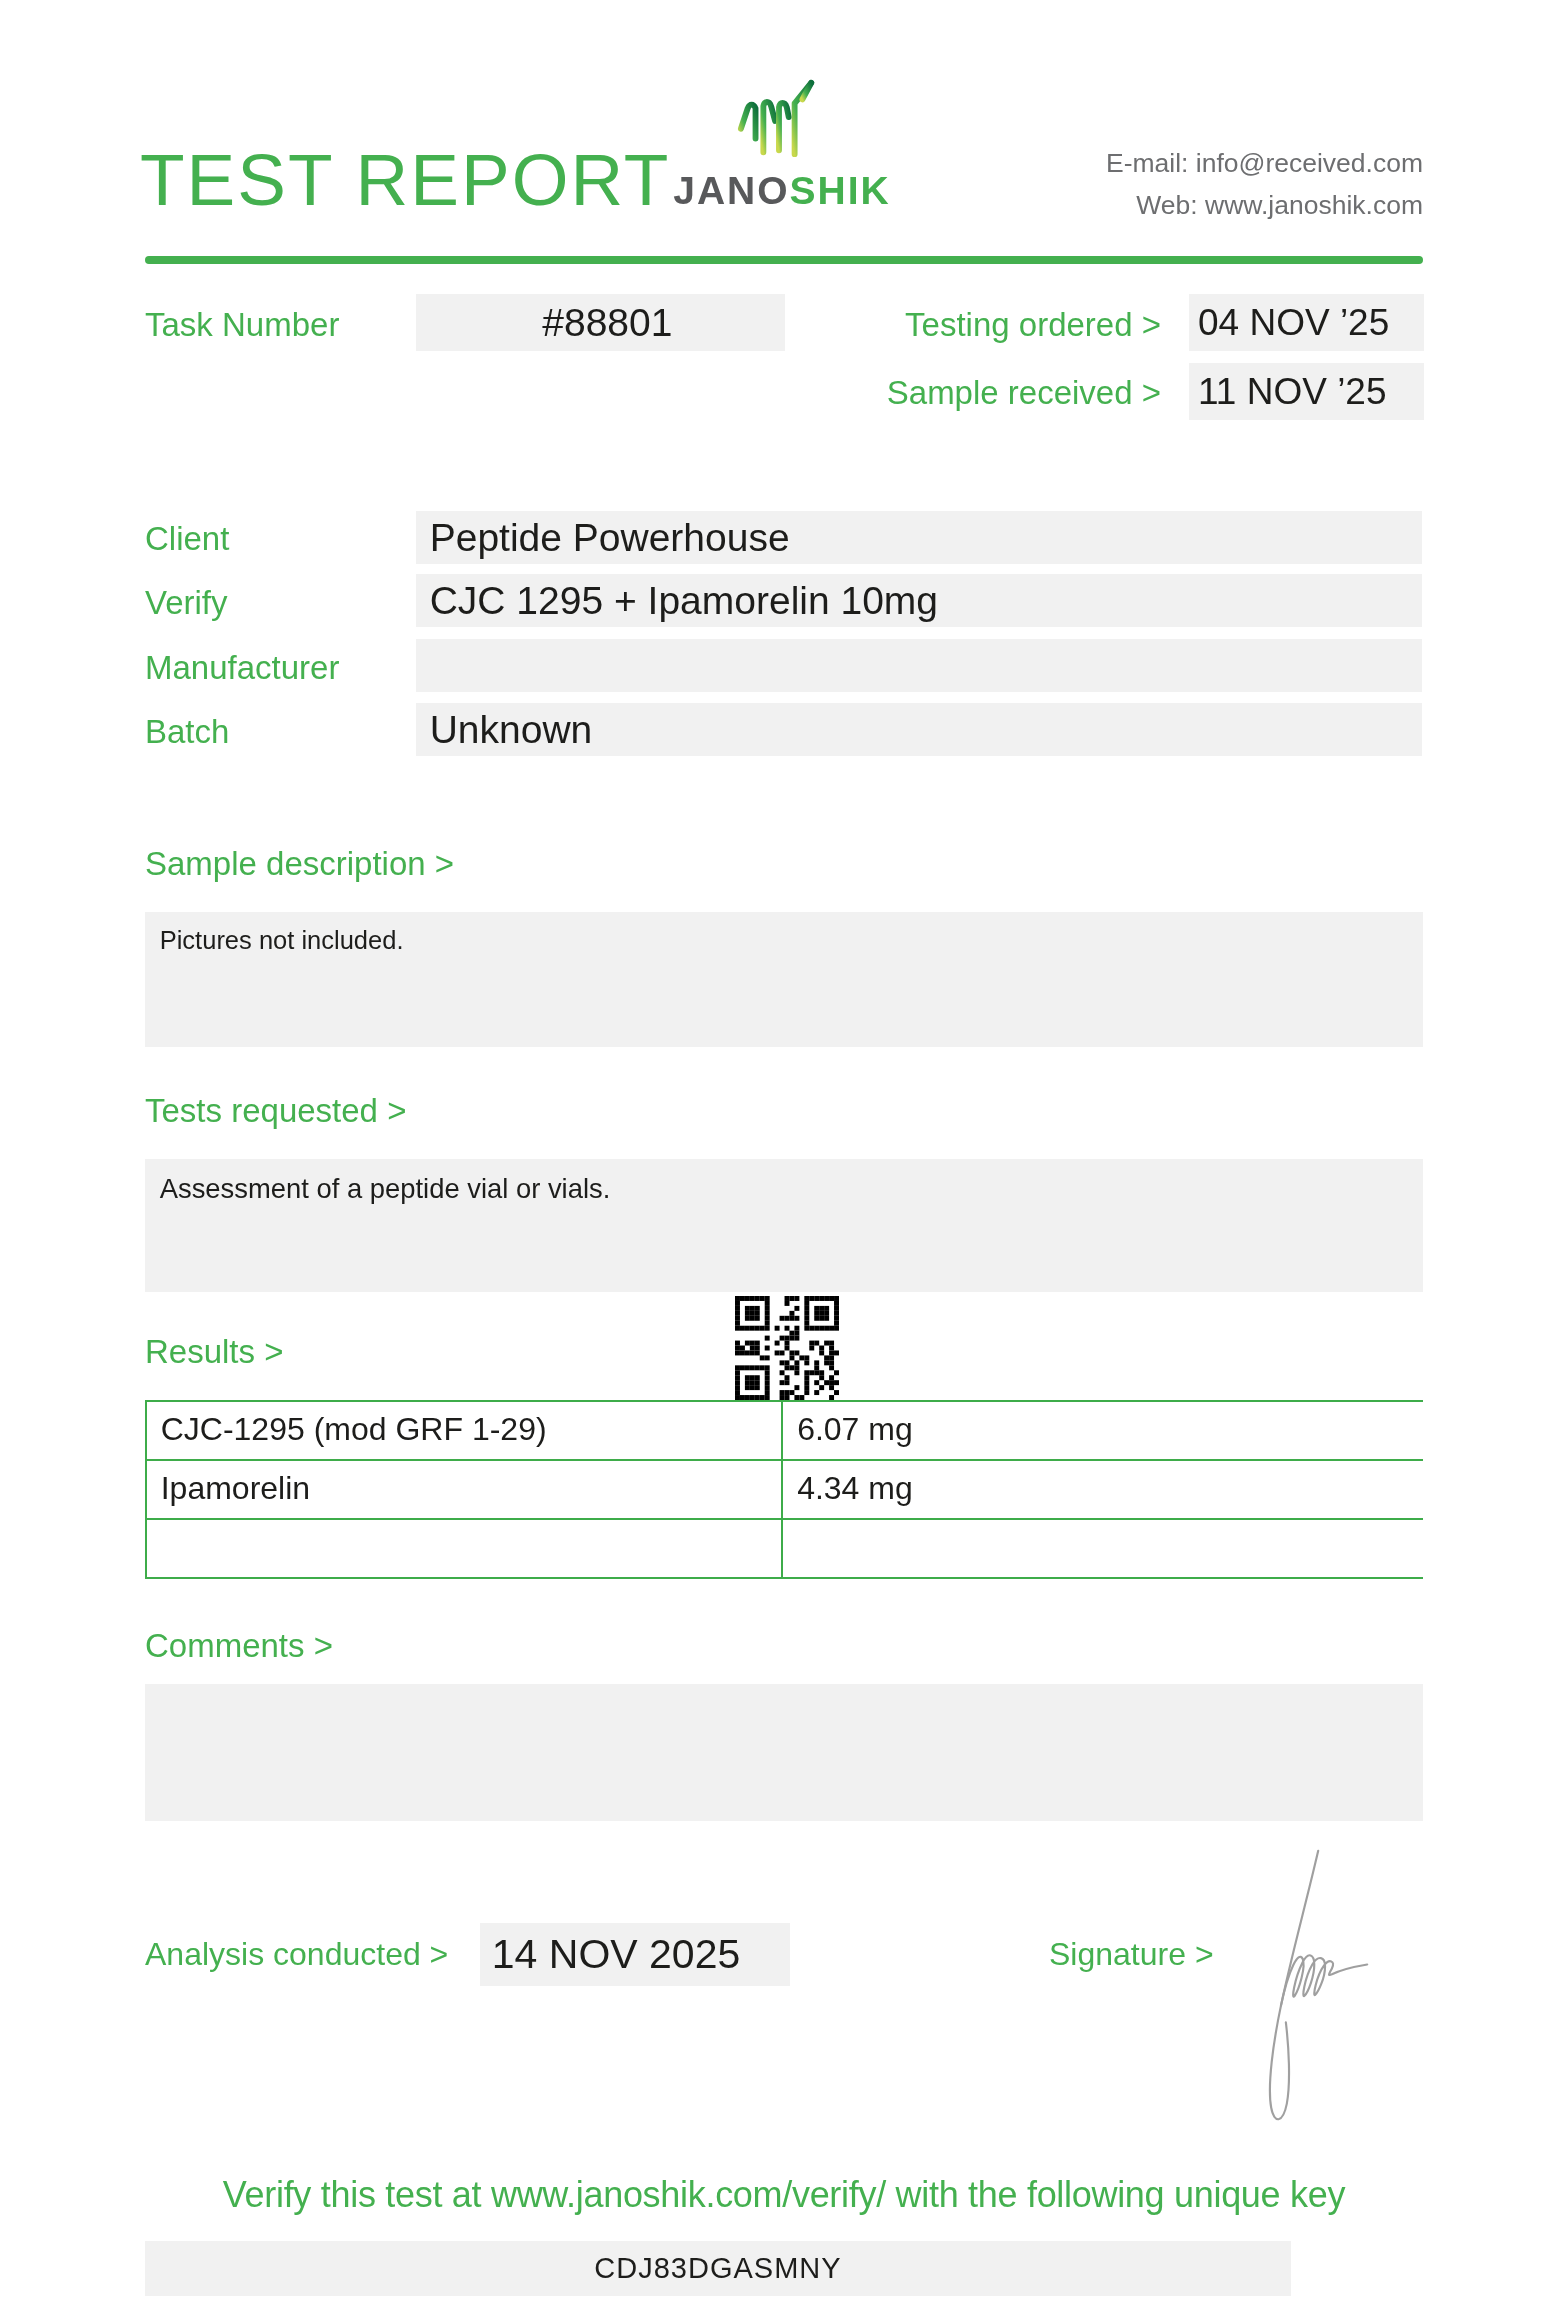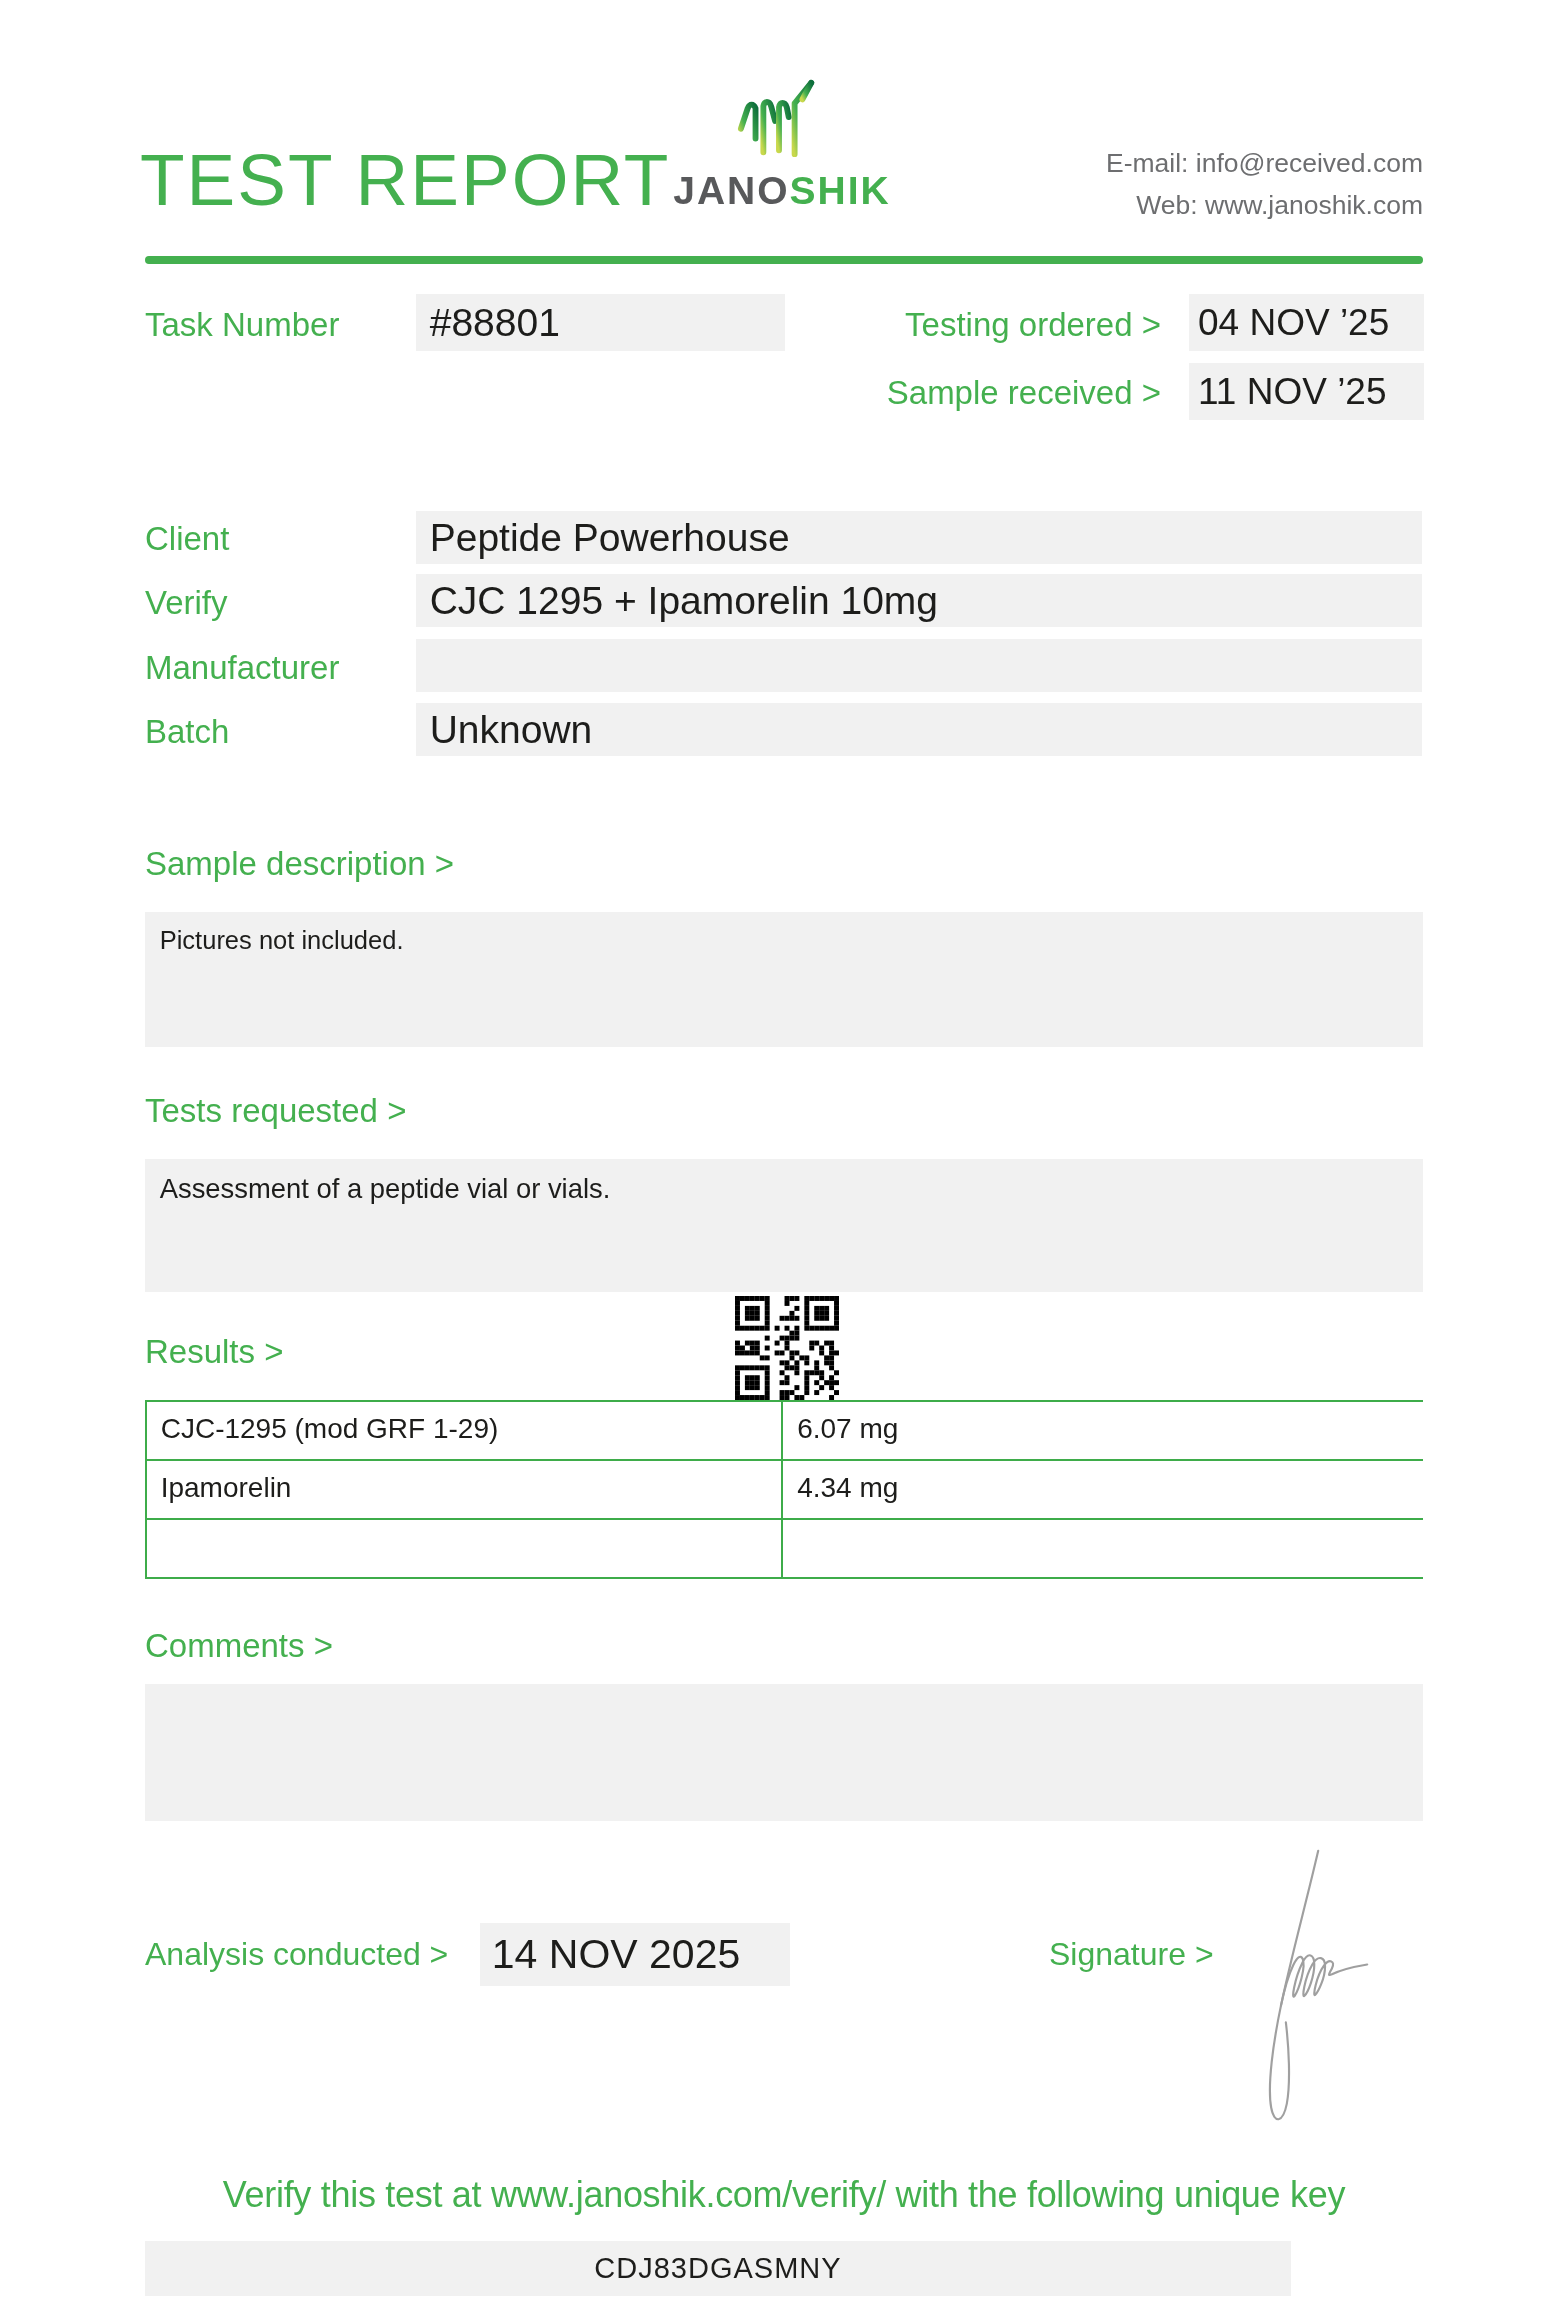--- a/index.html
+++ b/index.html
@@ -49,21 +49,21 @@
   }
 
   
   .green-label { color: #44B04F; font-size: 33px; white-space: nowrap; }
   .gray-box { background: #F1F1F1; }
   .value-text { color: #1D1D1B; }
 
   
   .task-label { left: 145px; top: 306px; }
   .task-box { left: 416px; top: 294px; width: 369px; height: 57px; }
-  .task-box span { display: block; padding-left: 13.7px; font-size: 39px; line-height: 57px; }
+  .task-box span { display: block; padding-left: 13.7px; font-size: 39px; line-height: 57px; text-align: center; }
   .ordered-label { left: 833px; top: 306px; width: 328px; text-align: right; }
   .ordered-box { left: 1189px; top: 294px; width: 235px; height: 57px; }
   .received-label { left: 833px; top: 374px; width: 328px; text-align: right; }
   .received-box { left: 1189px; top: 363px; width: 235px; height: 57px; }
   .date-box span { display: block; padding-left: 9px; font-size: 37px; line-height: 57px; white-space: nowrap; border-radius: 14px; }
 
   
   .info-label { left: 145px; }
   .info-box { left: 416px; width: 1006px; height: 53px; }
   .info-box span { display: block; padding-left: 13.7px; font-size: 39px; line-height: 53px; white-space: nowrap; }
@@ -79,21 +79,21 @@
     width: 1278px; height: 179px;
     display: grid;
     grid-template-columns: 49.8% 50.2%;
     grid-template-rows: 1fr 1fr 1fr;
     border: 2.9px solid #3EAC4A;
     background: #3EAC4A;
     gap: 2px;
   }
   .results-table .cell {
     background: #ffffff;
-    font-size: 28px;
+    font-size: 32px;
     color: #1D1D1B;
     line-height: 54px;
     padding-left: 13.7px;
     white-space: nowrap;
     overflow: hidden;
   }
 
   
   .analysis-label { left: 145px; top: 1936px; font-size: 32px; }
   .analysis-box { left: 480px; top: 1923px; width: 310px; height: 63px; }

